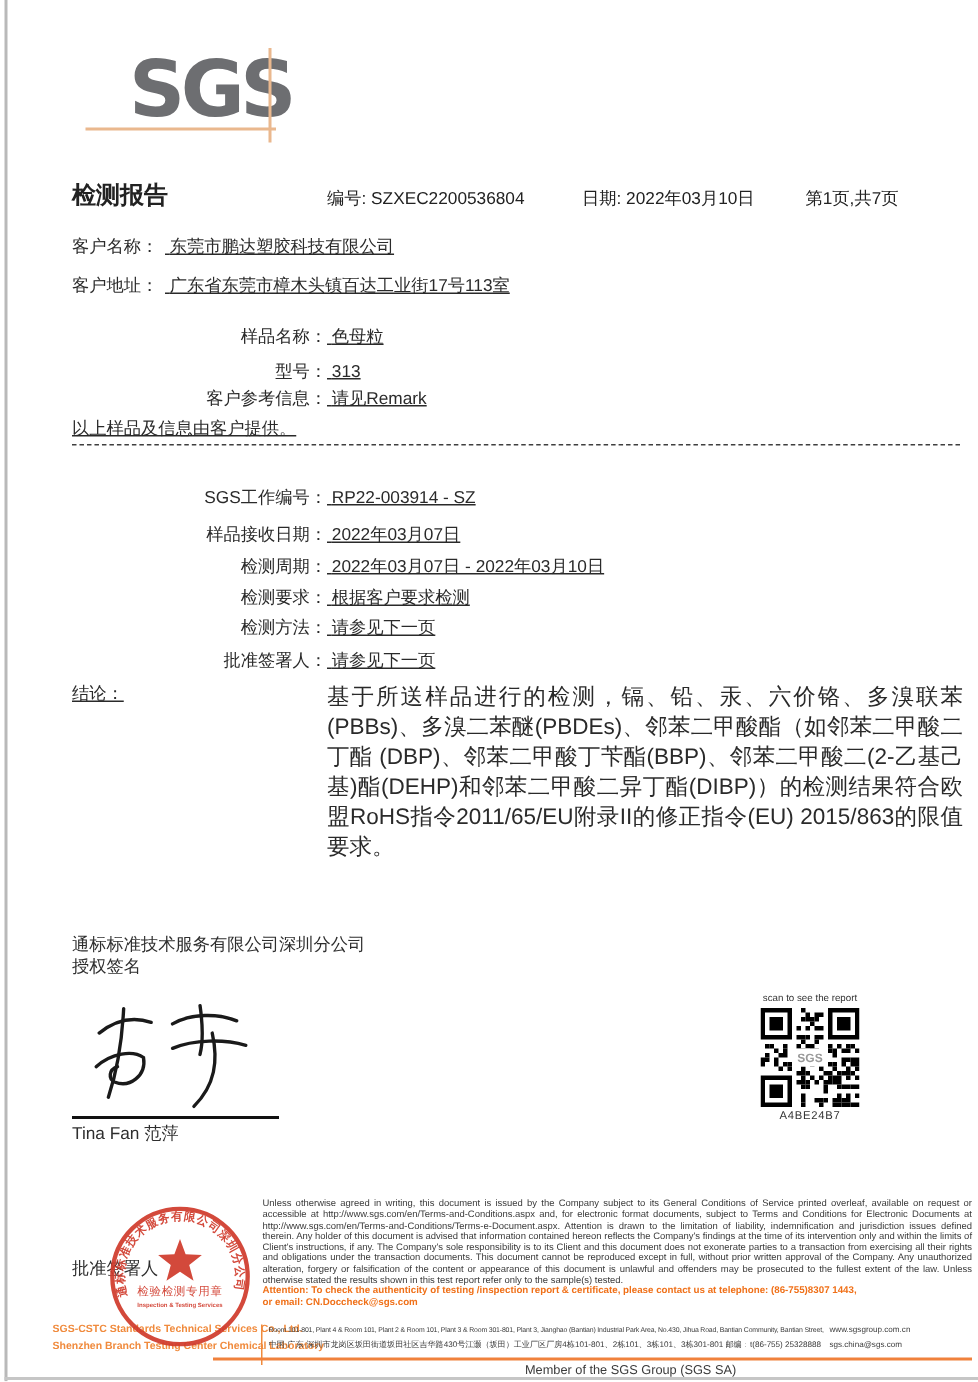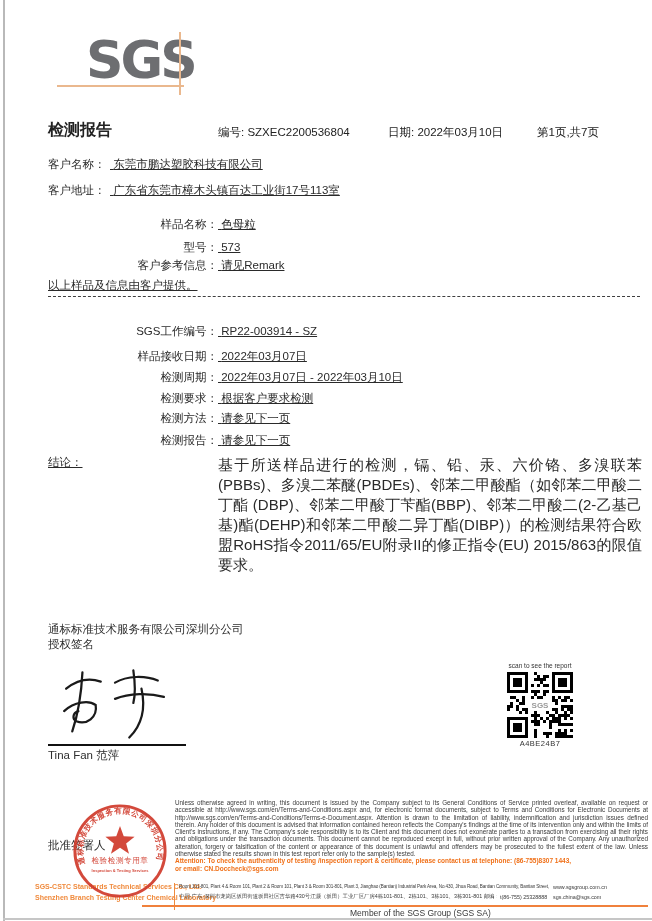--- a/index.html
+++ b/index.html
@@ -85,21 +85,21 @@
   <div class="r" style="top:183px">
     <span class="lbl-n">客户地址：</span>
     <span>广东省东莞市樟木头镇百达工业街17号113室</span>
   </div>
   <div class="r" style="top:217px">
     <span class="lbl-w">样品名称：</span>
     <span>色母粒</span>
   </div>
   <div class="r" style="top:240px">
     <span class="lbl-w">型号：</span>
-    <span>573</span>
+    <span>313</span>
   </div>
   <div class="r" style="top:258px">
     <span class="lbl-w">客户参考信息：</span>
     <span>请见Remark</span>
   </div>
   <div class="r" style="top:278px">以上样品及信息由客户提供。</div>
 
   <div class="dash"></div>
 
   <div class="r" style="top:324px">
@@ -116,21 +116,21 @@
   </div>
   <div class="r" style="top:391px">
     <span class="lbl-w">检测要求：</span>
     <span>根据客户要求检测</span>
   </div>
   <div class="r" style="top:411px">
     <span class="lbl-w">检测方法：</span>
     <span>请参见下一页</span>
   </div>
   <div class="r" style="top:433px">
-    <span class="lbl-w">检测报告：</span>
+    <span class="lbl-w">批准签署人：</span>
     <span>请参见下一页</span>
   </div>
   <div class="r" style="top:455px">结论：</div>
   <div class="conclusion">基于所送样品进行的检测，镉、铅、汞、六价铬、多溴联苯(PBBs)、多溴二苯醚(PBDEs)、邻苯二甲酸酯（如邻苯二甲酸二丁酯 (DBP)、邻苯二甲酸丁苄酯(BBP)、邻苯二甲酸二(2-乙基己基)酯(DEHP)和邻苯二甲酸二异丁酯(DIBP)）的检测结果符合欧盟RoHS指令2011/65/EU附录II的修正指令(EU) 2015/863的限值要求。</div>
 
   <div class="sig-company">通标标准技术服务有限公司深圳分公司</div>
   <div class="sig-auth">授权签名</div>
   <svg class="sig-svg" width="112" height="74" viewBox="0 0 110 72">
     <g fill="none" stroke="#1a1a1a" stroke-width="2.2" stroke-linecap="round">
       <path d="M8,20 C18,12 30,9 42,13"></path>

